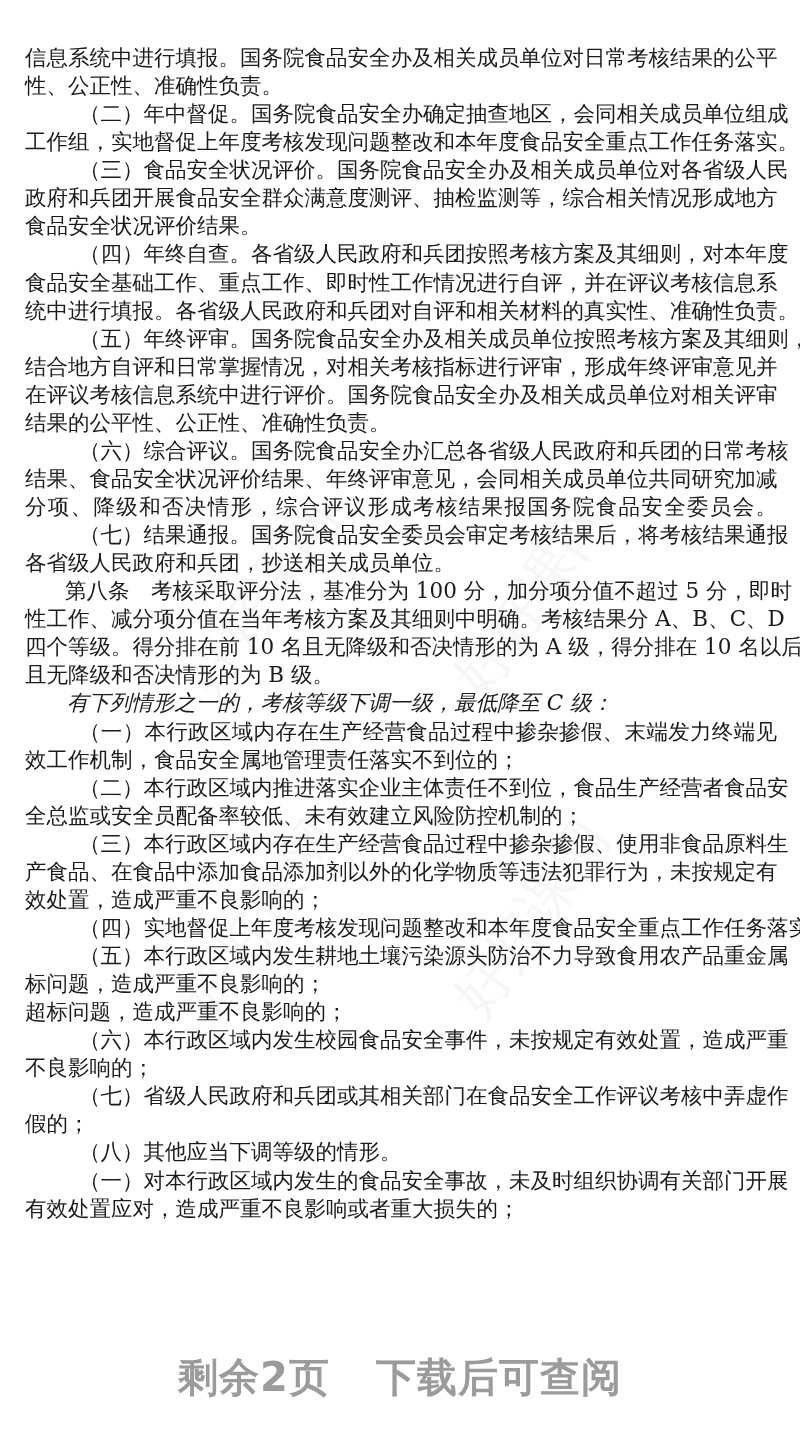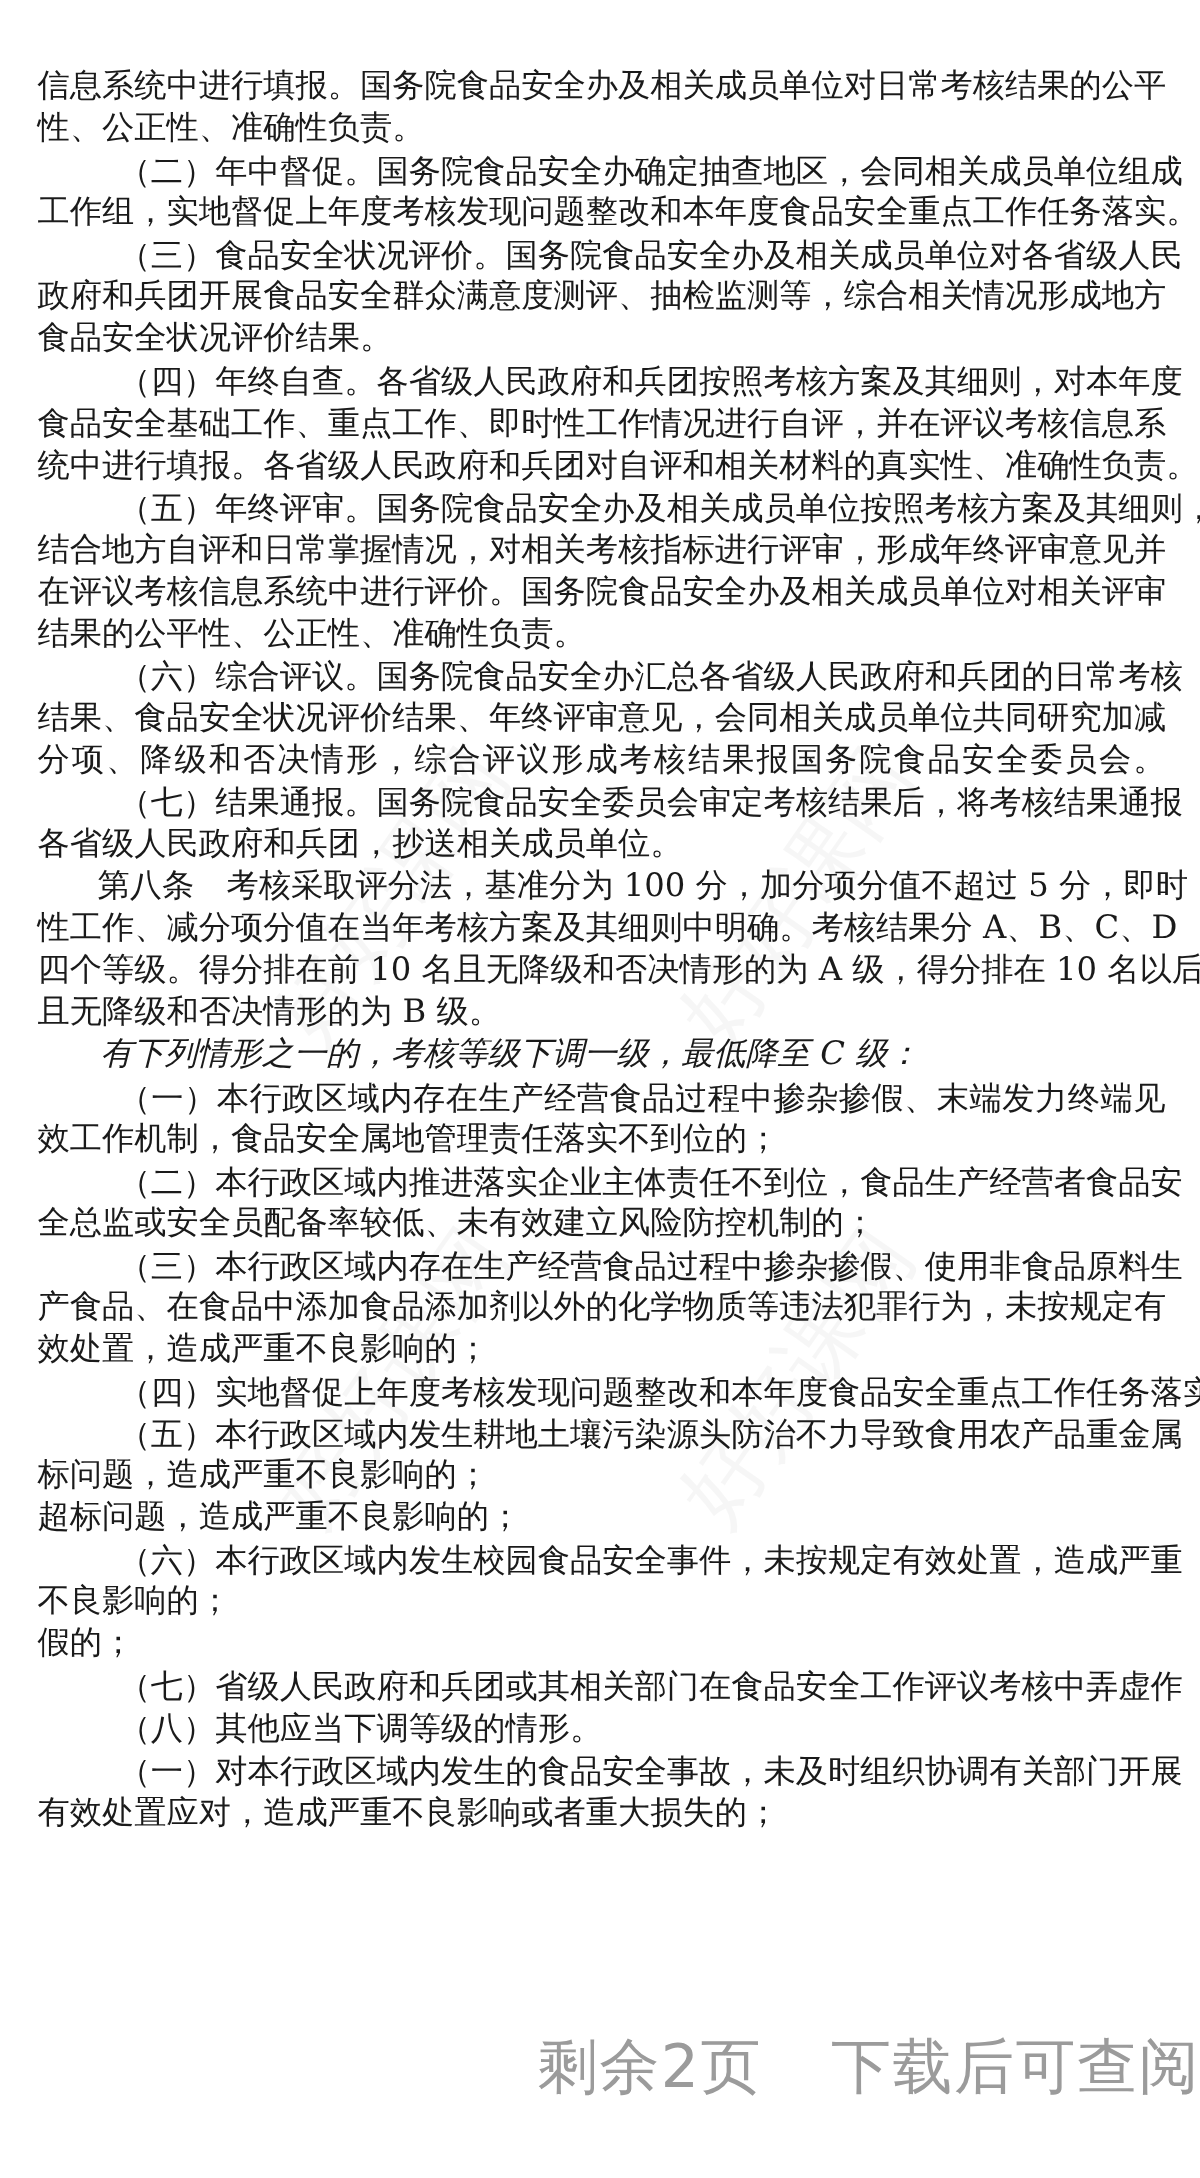--- a/index.html
+++ b/index.html
@@ -39,23 +39,23 @@
     color: rgba(0,0,0,0.035);
     transform: rotate(-55deg);
     white-space: nowrap;
     pointer-events: none;
   }
   .footer {
     position: absolute;
     left: 0;
     width: 800px;
     top: 1350px;
-    text-align: right;
+    text-align: center;
     font-family: "DejaVu Sans", "Liberation Sans", sans-serif;
-    font-weight: normal;
+    font-weight: bold;
     font-size: 40px;
     color: #9b9b9b;
     letter-spacing: 1px;
   }
   .footer .gap { display: inline-block; width: 46px; }
 </style>
 </head>
 <body>
 
 <div class="watermark" style="left:150px; top:560px;">好好课网</div>
@@ -94,22 +94,22 @@
     <div class="line last">全总监或安全员配备率较低、未有效建立风险防控机制的；</div>
     <div class="line indent2">（三）本行政区域内存在生产经营食品过程中掺杂掺假、使用非食品原料生</div>
     <div class="line">产食品、在食品中添加食品添加剂以外的化学物质等违法犯罪行为，未按规定有</div>
     <div class="line last">效处置，造成严重不良影响的；</div>
     <div class="line indent2">（四）实地督促上年度考核发现问题整改和本年度食品安全重点工作任务落实</div>
     <div class="line indent2">（五）本行政区域内发生耕地土壤污染源头防治不力导致食用农产品重金属</div>
     <div class="line last">标问题，造成严重不良影响的；</div>
     <div class="line last">超标问题，造成严重不良影响的；</div>
     <div class="line indent2">（六）本行政区域内发生校园食品安全事件，未按规定有效处置，造成严重</div>
     <div class="line last">不良影响的；</div>
+    <div class="line indent2">（七）省级人民政府和兵团或其相关部门在食品安全工作评议考核中弄虚作</div>
     <div class="line last">假的；</div>
-    <div class="line indent2">（七）省级人民政府和兵团或其相关部门在食品安全工作评议考核中弄虚作</div>
     <div class="line indent2 last">（八）其他应当下调等级的情形。</div>
     <div class="line indent2">（一）对本行政区域内发生的食品安全事故，未及时组织协调有关部门开展</div>
     <div class="line last">有效处置应对，造成严重不良影响或者重大损失的；</div>
   </div>
 
 <div class="footer">
   <span>剩余2页</span><span class="gap"></span><span>下载后可查阅</span>
 </div>
 
 </body></html>

